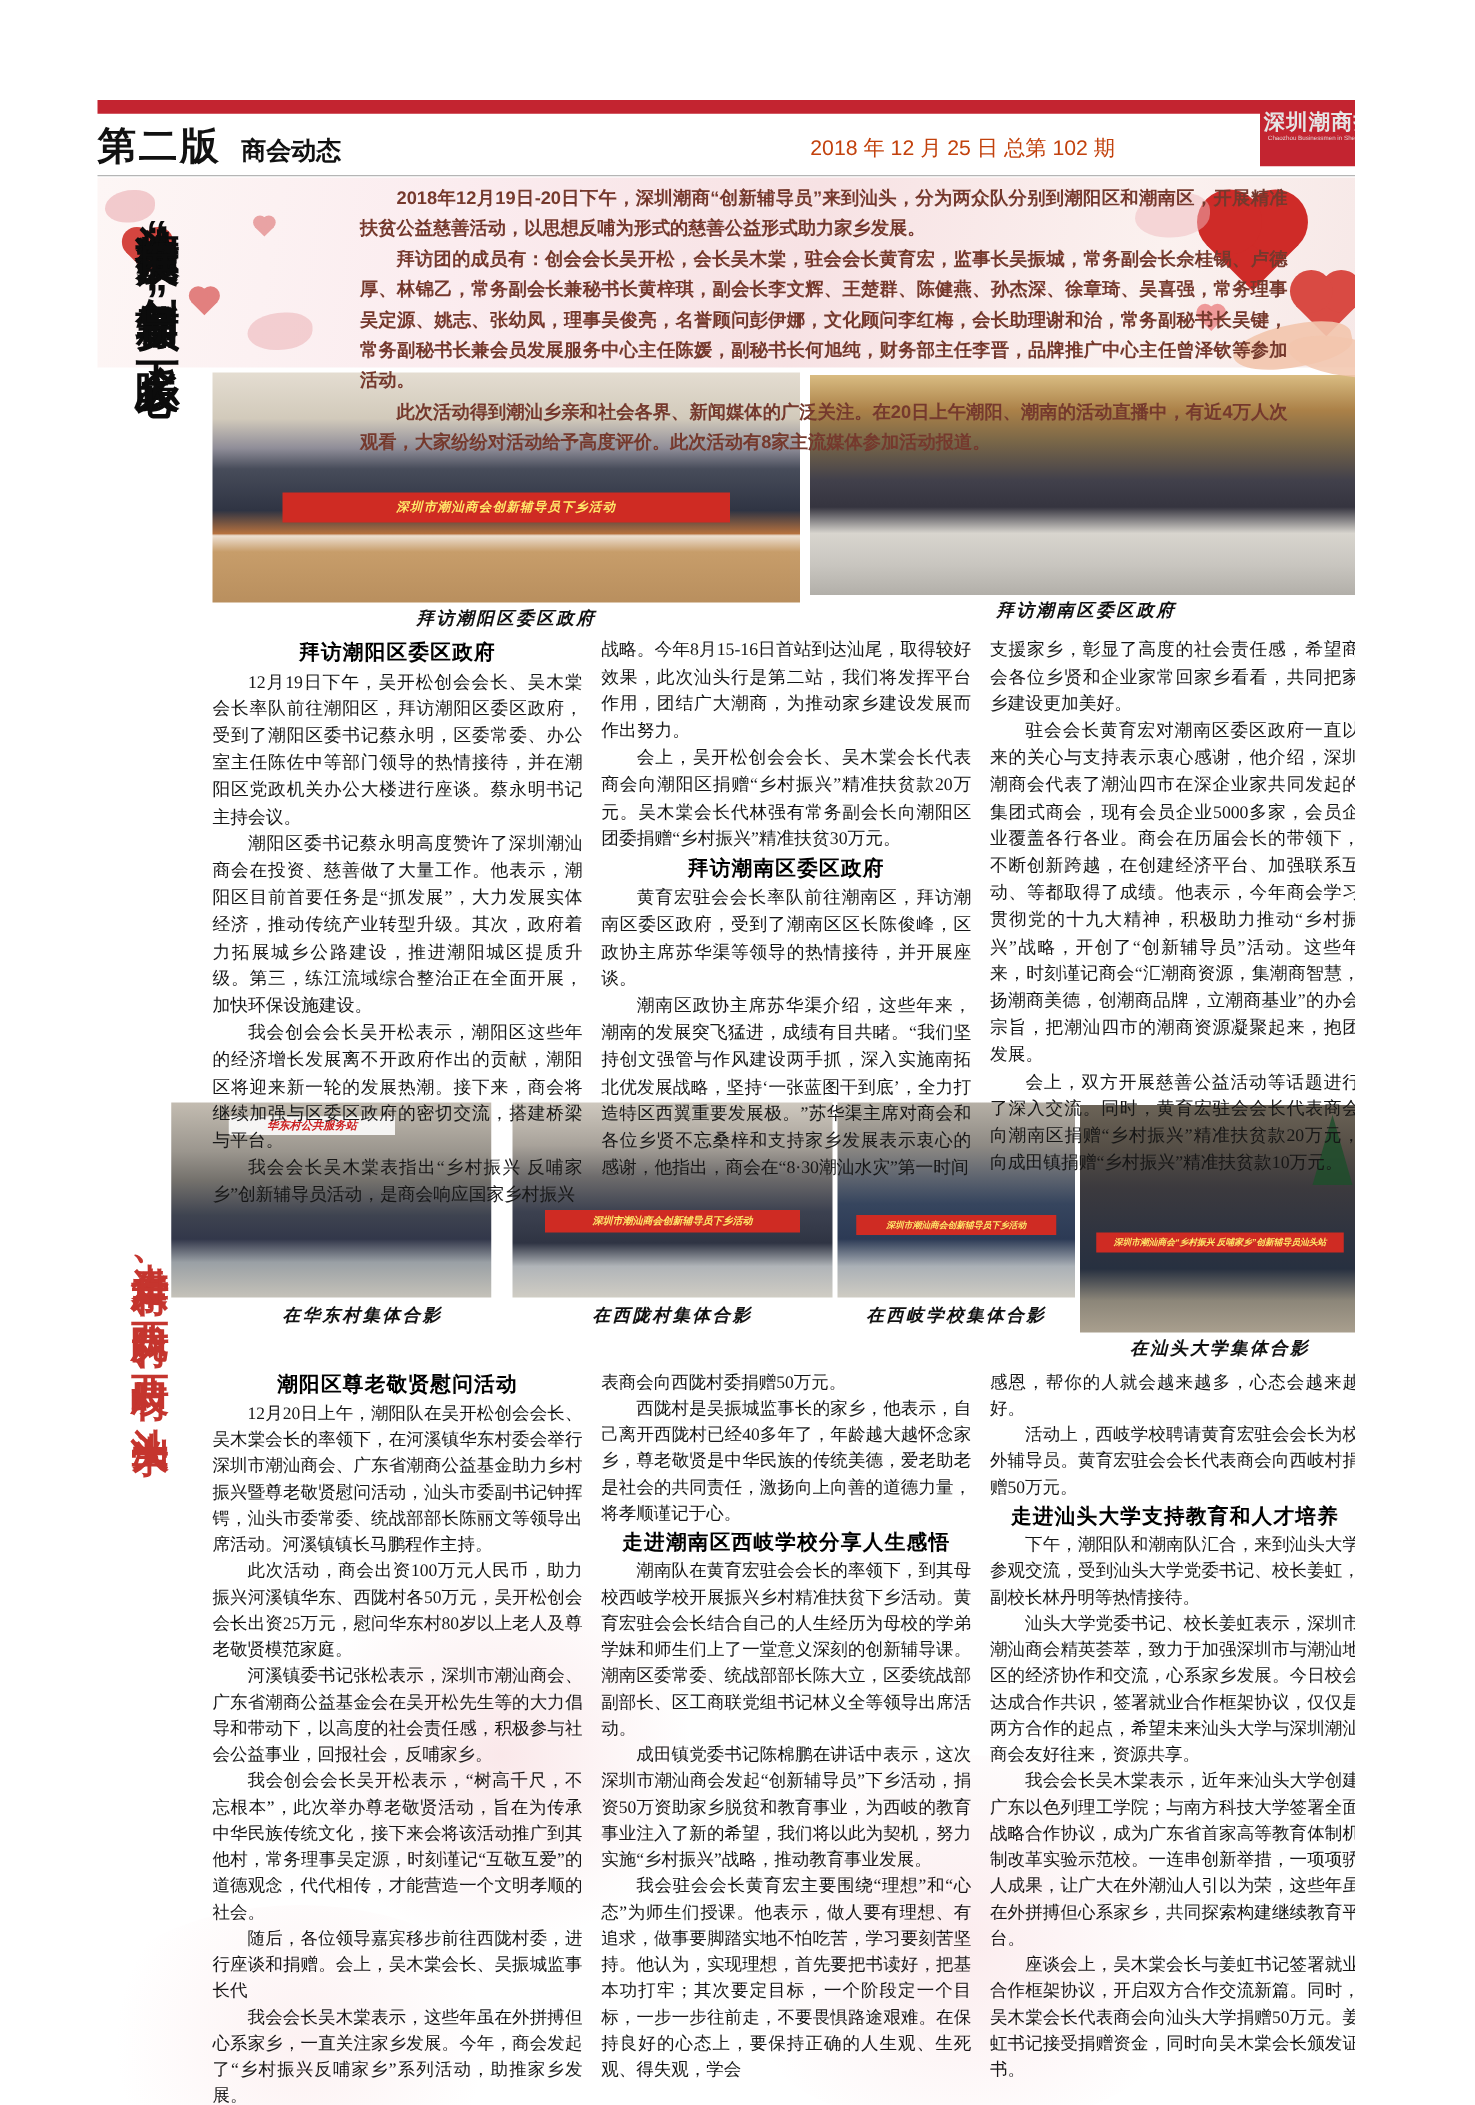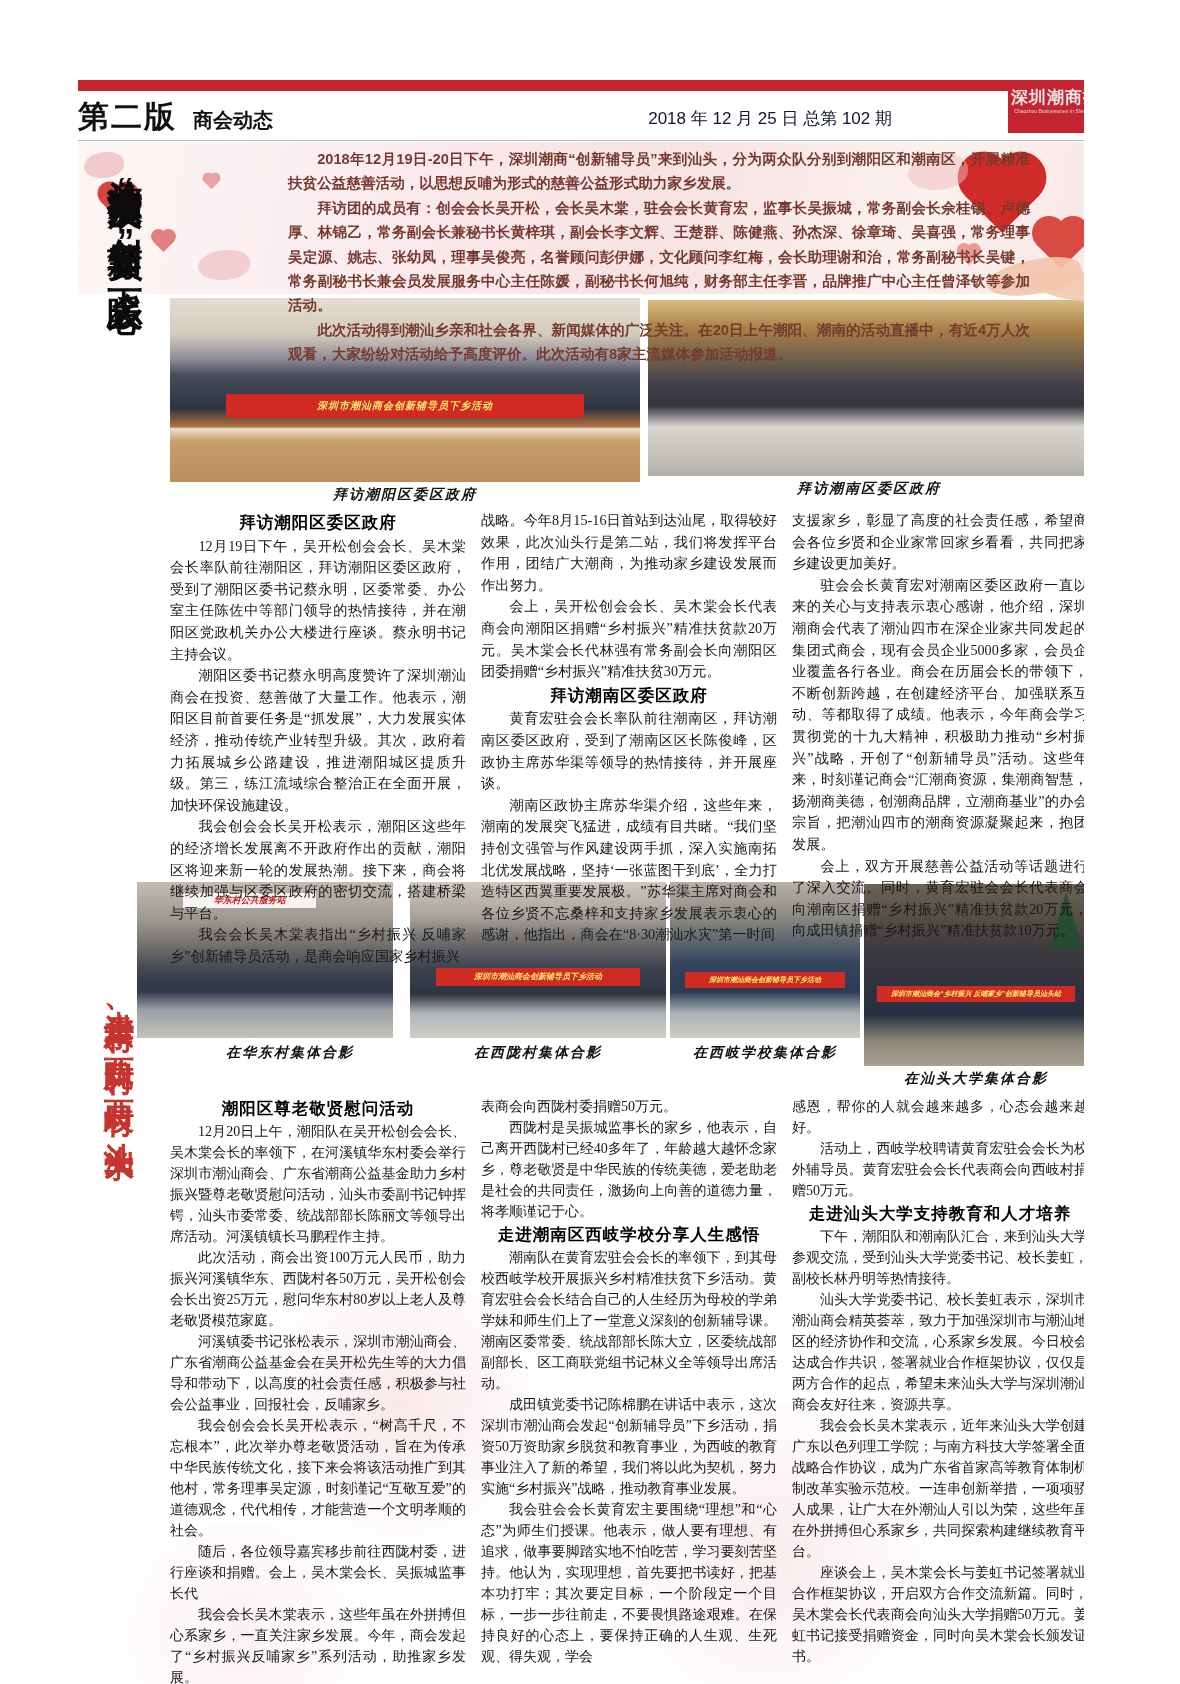--- a/index.html
+++ b/index.html
@@ -5,21 +5,21 @@
   html,body{margin:0;padding:0;background:#ffffff;}
   #page{position:relative;width:1084px;height:1684px;background:#ffffff;overflow:hidden;
         font-family:"Liberation Serif","DejaVu Serif",serif;color:#161616;margin-top:24px;}
   .abs{position:absolute;}
 
   
   .redbar{left:78px;top:56px;width:1026px;height:11px;background:#c32430;}
   .mast-left{left:78px;top:72px;display:flex;align-items:baseline;font-family:"Liberation Sans","DejaVu Sans",sans-serif;}
   .edition{font-size:31px;font-weight:bold;letter-spacing:2px;color:#111;}
   .section{font-size:20px;font-weight:bold;margin-left:16px;color:#111;}
-  .issue{right:192px;top:83px;font-size:17px;font-family:"Liberation Sans","DejaVu Sans",sans-serif;color:#0f172a;}
+  .issue{right:192px;top:83px;font-size:17px;font-family:"Liberation Sans","DejaVu Sans",sans-serif;color:#c2410c;}
   .logo{left:1008px;top:64px;width:96px;height:45px;background:#c32430;color:#e5e5e5;text-align:center;
         font-family:"Liberation Sans","DejaVu Sans",sans-serif;display:flex;flex-direction:column;}
   .logo .t{font-size:17px;font-weight:bold;letter-spacing:1px;line-height:20px;}
   .logo .s{font-size:5px;line-height:7px;opacity:.9;}
   .mastrule{left:78px;top:116px;width:1026px;height:1px;background:#b5b5b5;}
 
   
   .lead{left:78px;top:118px;width:1026px;height:152px;
         background:linear-gradient(100deg,#fdf6f5 0%,#fbecef 28%,#f7e2e4 55%,#fbf1ef 82%,#f6e7e6 100%);}
   .lead-text{left:288px;top:123px;width:742px;font-family:"Liberation Sans","DejaVu Sans",sans-serif;

